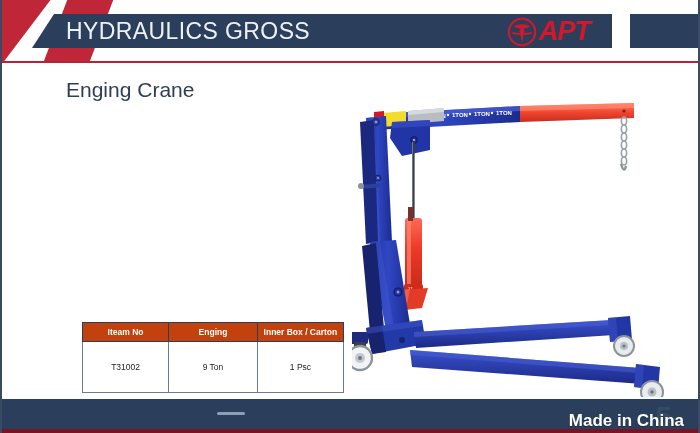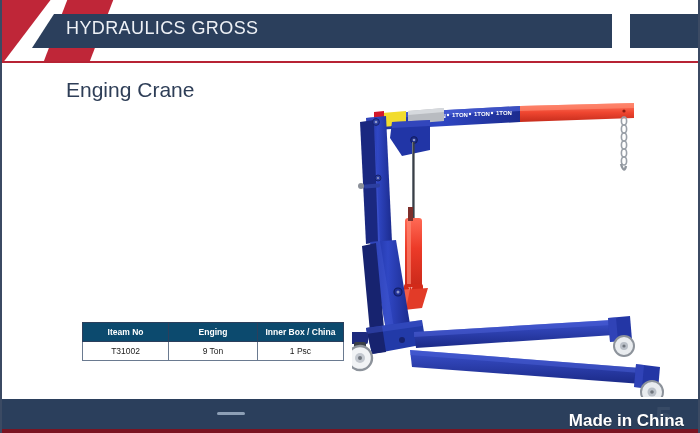--- a/index.html
+++ b/index.html
@@ -34,21 +34,21 @@
     position:absolute;left:30px;top:14px;width:580px;height:34px;
     background:#2b3f5c;
     clip-path:polygon(22px 0, 580px 0, 580px 34px, 0 34px);
   }
   .hdr-navy-right{
     position:absolute;left:628px;top:14px;width:74px;height:34px;
     background:#2b3f5c;
   }
   .hdr-title{
     position:absolute;left:64px;top:18px;
-    font-size:18px;letter-spacing:.4px;color:#eef1f6;font-weight:400;
+    font-size:23px;letter-spacing:.4px;color:#eef1f6;font-weight:400;
     font-family:"Liberation Sans", sans-serif;
     white-space:nowrap;
   }
   .hdr-bottom-red{
     position:absolute;left:0;top:61px;width:700px;height:2px;background:#b72334;
   }
 
   
   .logo{position:absolute;left:505px;top:15px;width:116px;height:33px;display:flex;align-items:center;}
   .logo-mark{width:30px;height:30px;flex:0 0 30px;}
@@ -66,26 +66,26 @@
   }
 
   
   .spec-table{
     position:absolute;left:80px;top:322px;width:262px;
     border-collapse:collapse;
     font-size:8.5px;color:#222;
     font-family:"Liberation Sans", sans-serif;
   }
   .spec-table th{
-    background:#0c4a6e;color:#ffffff;font-weight:bold;
+    background:#c2410c;color:#ffffff;font-weight:bold;
     padding:4px 2px;text-align:center;border:1px solid #2b3f5c;
     font-size:8.5px;
   }
   .spec-table td{
-    padding:4px 2px;text-align:center;border:1px solid #6a7a90;
+    padding:20px 2px;text-align:center;border:1px solid #6a7a90;
     background:#ffffff;font-size:8.5px;color:#1b1b1b;
   }
   .col-a{width:33%;}
   .col-b{width:34%;}
   .col-c{width:33%;}
 
   
   .footer{
     position:absolute;left:0;bottom:4px;width:700px;height:30px;
     background:#2b3f5c;
@@ -117,20 +117,33 @@
 
 <div class="slide">
 
   <div class="header">
     <div class="hdr-red-shape"></div>
     <div class="hdr-red-diag"></div>
     <div class="hdr-navy-bar"></div>
     <div class="hdr-navy-right"></div>
     <div class="hdr-title">HYDRAULICS GROSS</div>
 
+    <div class="logo">
+      <span class="logo-mark">
+        <svg viewBox="0 0 100 100" width="30" height="30" aria-hidden="true">
+          <circle cx="50" cy="50" r="44" fill="none" stroke="#d4182a" stroke-width="7"></circle>
+          <path d="M22 30 Q50 18 78 30 Q66 40 50 40 Q34 40 22 30 Z" fill="#d4182a"></path>
+          <path d="M50 34 L58 46 L50 86 L42 46 Z" fill="#d4182a"></path>
+          <circle cx="50" cy="48" r="8" fill="#d4182a"></circle>
+          <path d="M18 52 Q34 58 44 56" stroke="#d4182a" stroke-width="6" fill="none"></path>
+          <path d="M82 52 Q66 58 56 56" stroke="#d4182a" stroke-width="6" fill="none"></path>
+        </svg>
+      </span>
+      <span class="logo-text">APT</span>
+    </div>
 
     <div class="hdr-bottom-red"></div>
   </div>
 
   <div class="page-title">Enging Crane</div>
 
   <div class="crane">
     <svg viewBox="0 0 345 305" width="345" height="305" aria-hidden="true">
       <defs>
         <linearGradient id="blueG" x1="0" y1="0" x2="1" y2="0">
@@ -254,21 +267,21 @@
       <circle cx="8" cy="266" r="5" fill="#c3c8cf"></circle>
       <circle cx="8" cy="266" r="2" fill="#6f757d"></circle>
     </svg>
   </div>
 
   <table class="spec-table">
     <thead>
       <tr>
         <th class="col-a">Iteam No</th>
         <th class="col-b">Enging</th>
-        <th class="col-c">Inner Box / China</th>
+        <th class="col-c">Inner Box / Carton</th>
       </tr>
     </thead>
     <tbody>
       <tr>
         <td>T31002</td>
         <td>9 Ton</td>
         <td>1 Psc</td>
       </tr>
     </tbody>
   </table>

